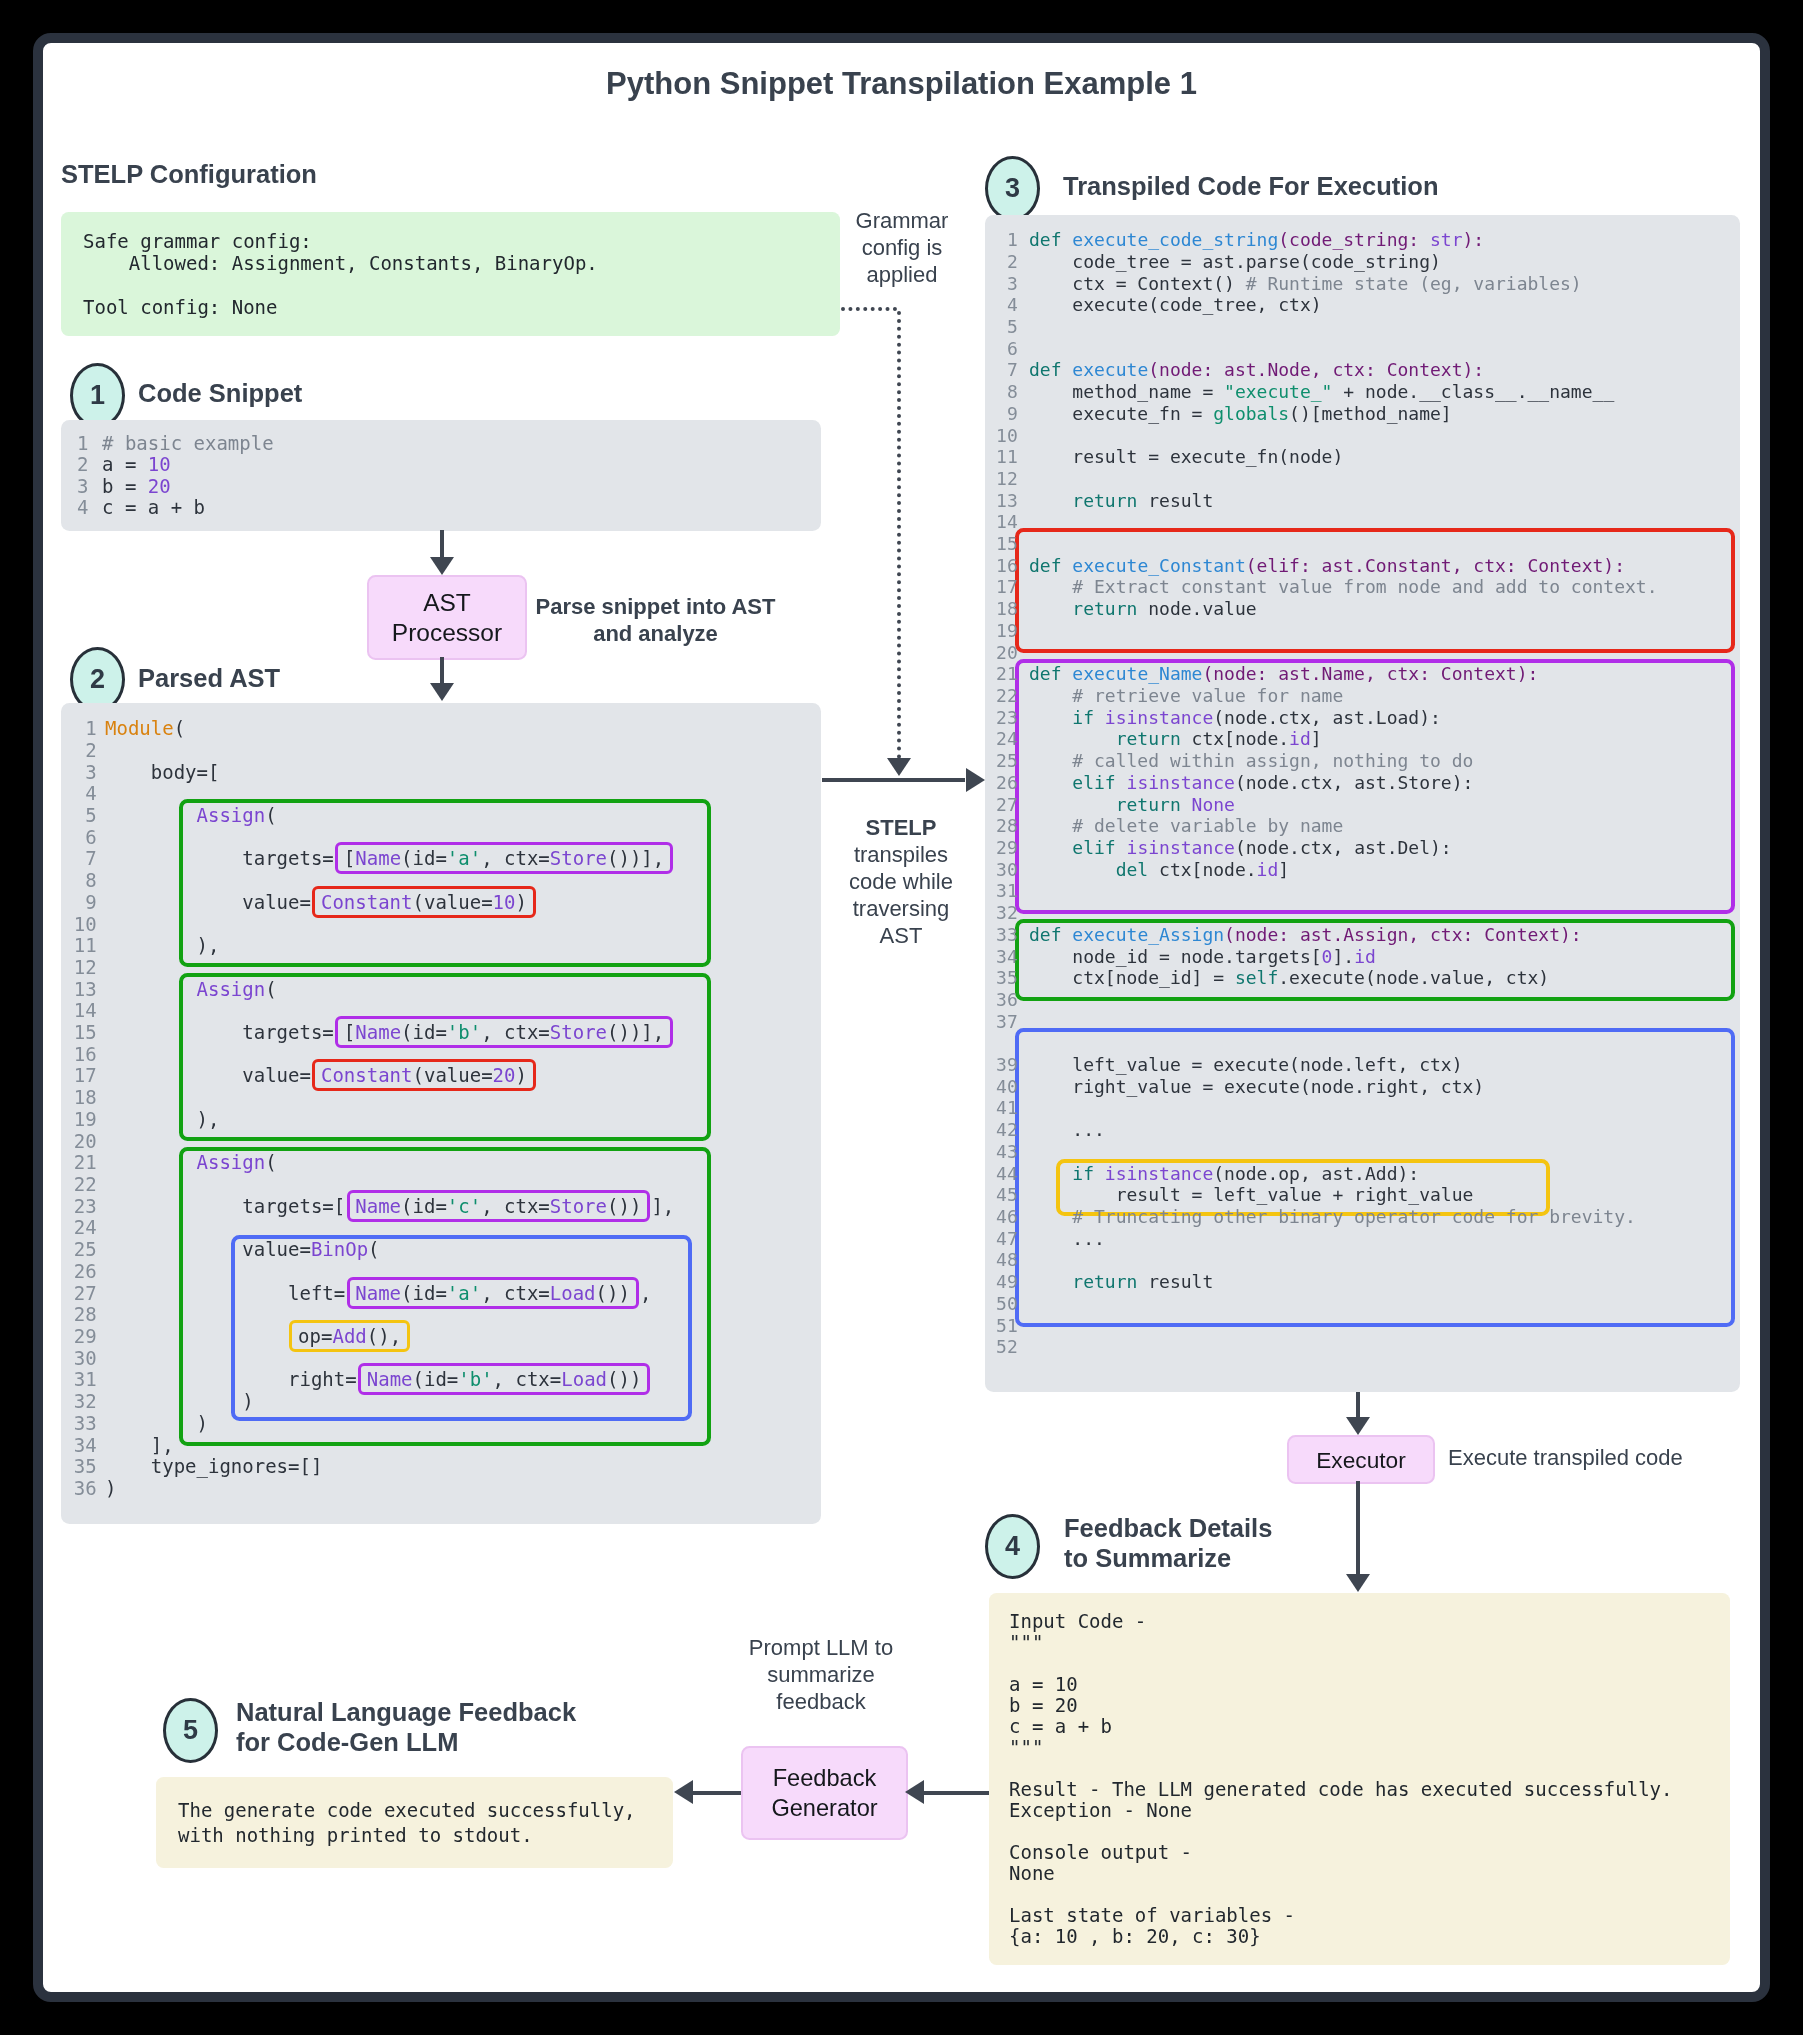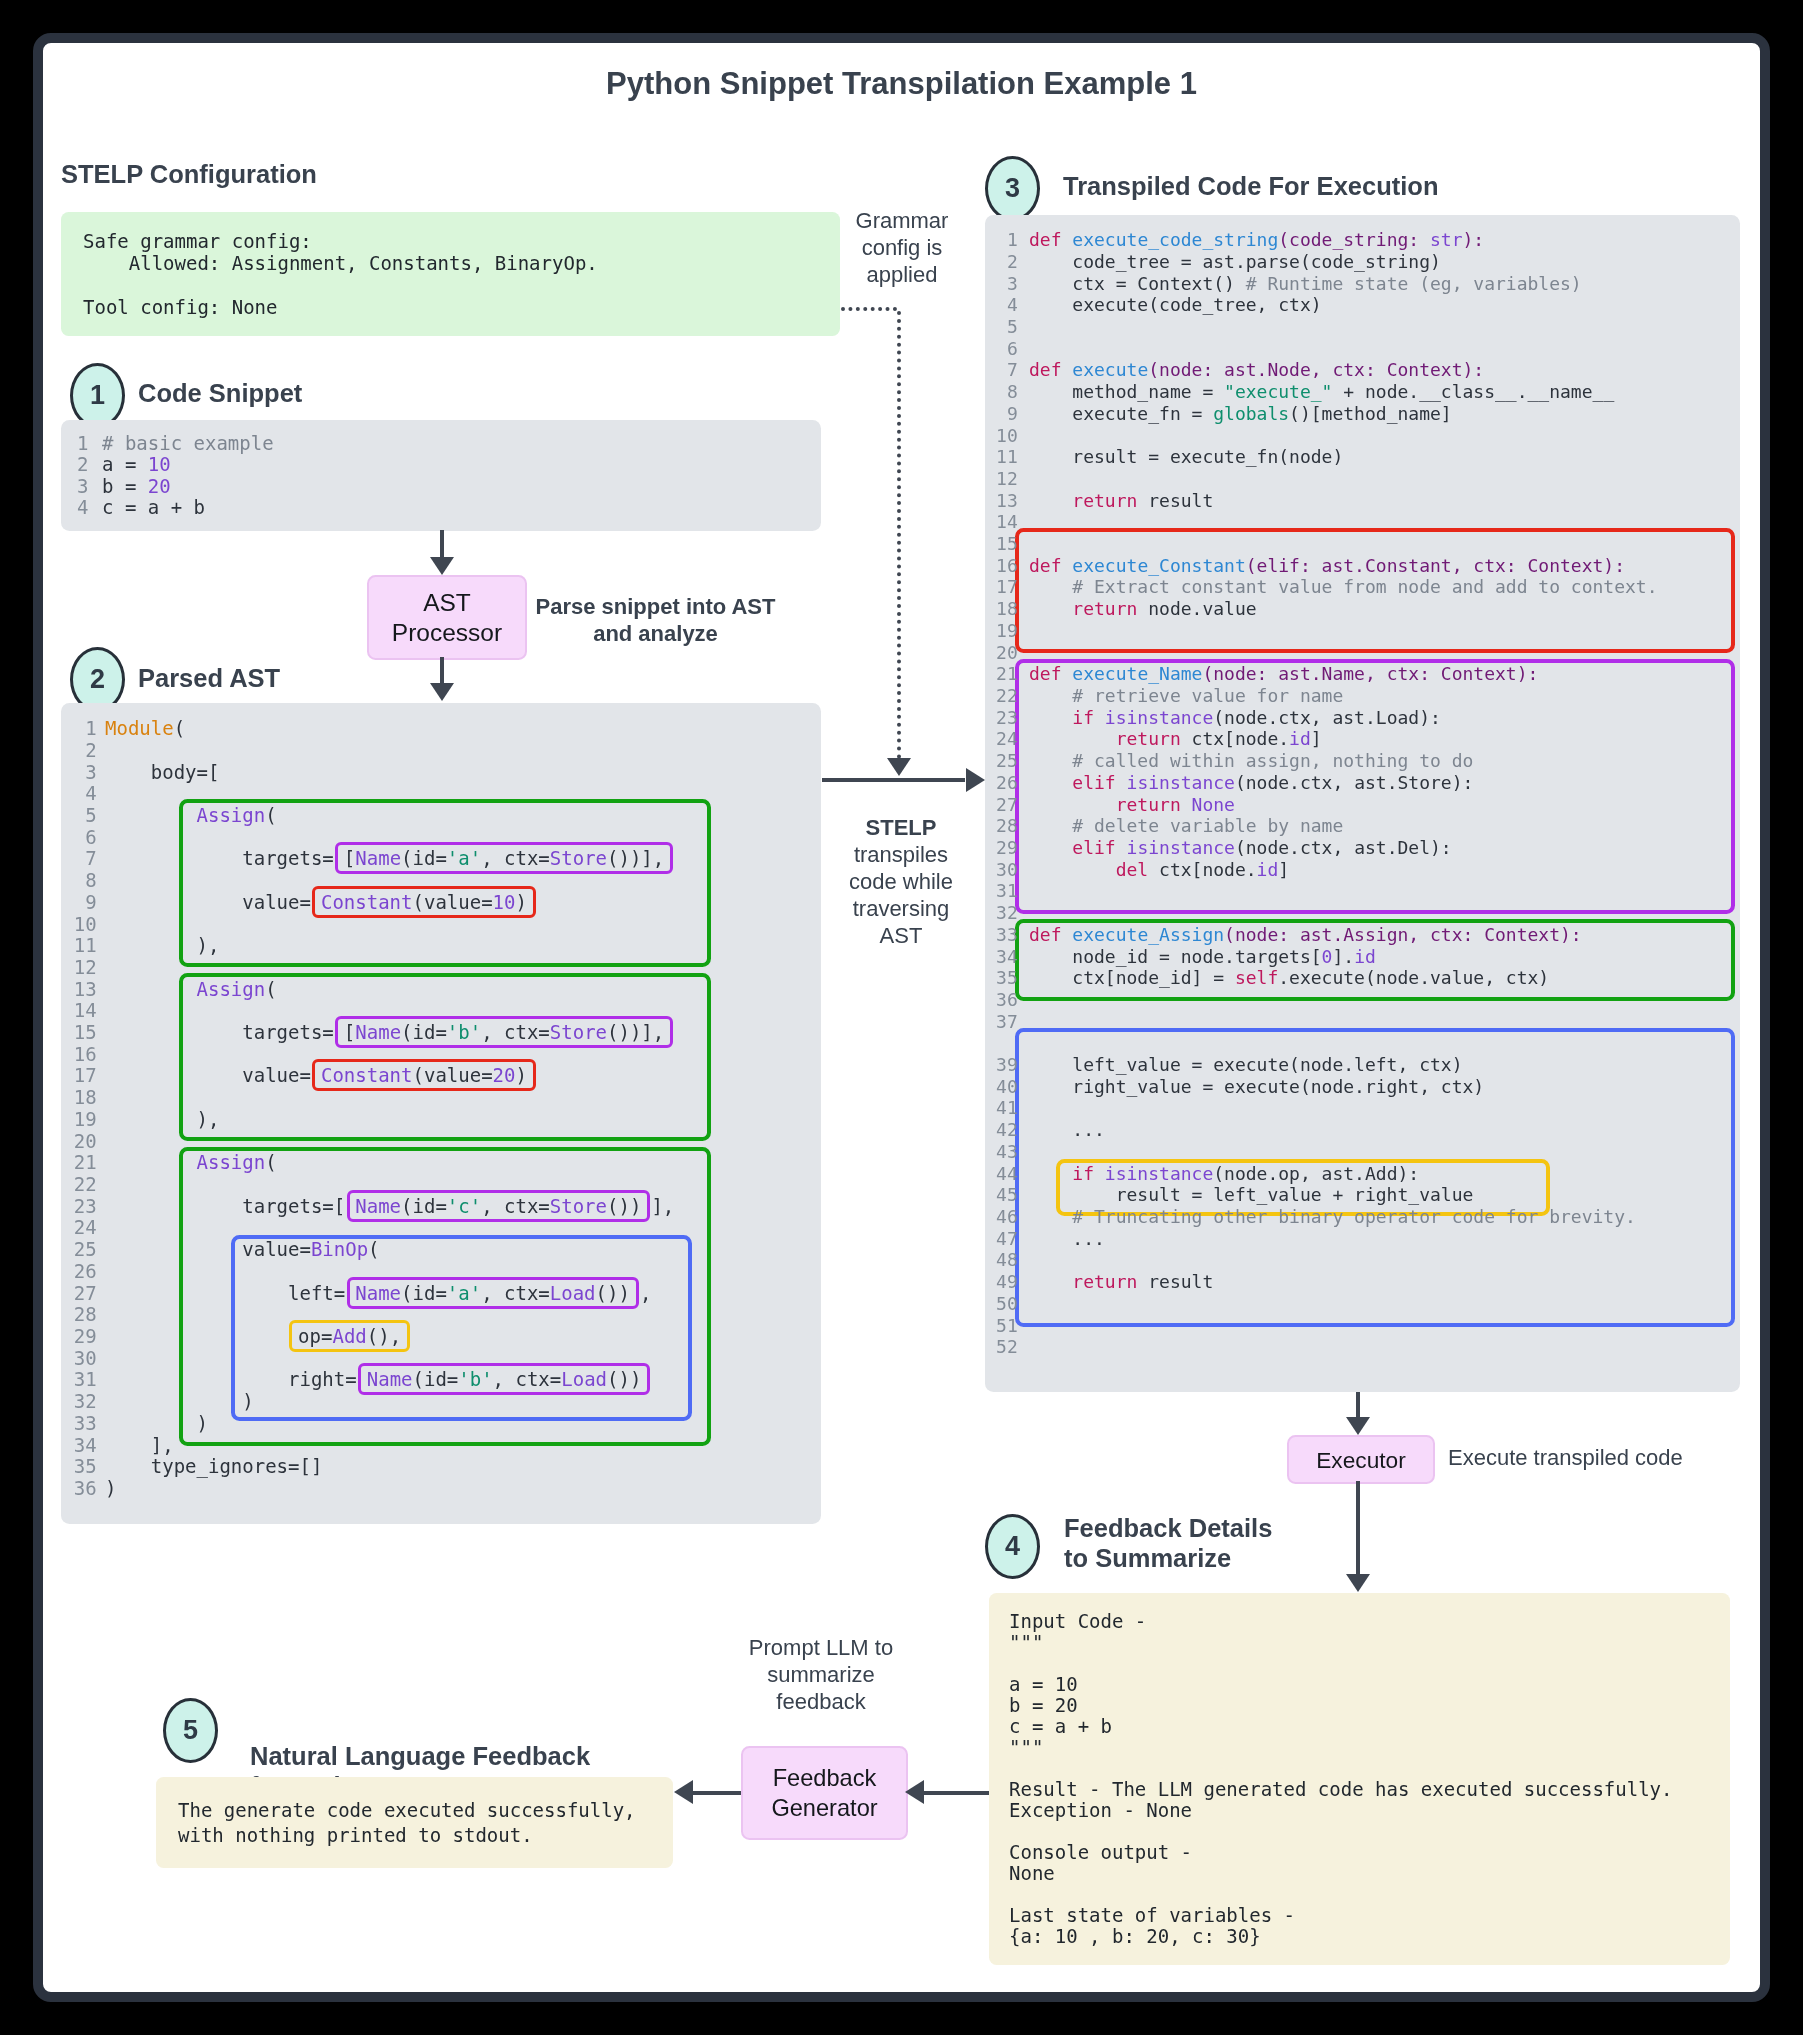--- a/index.html
+++ b/index.html
@@ -30,21 +30,21 @@
   
   .bframe{position:absolute;border-radius:8.5px;}
   .ifr{display:inline;border-radius:6px;padding:2.4px 5.7px;margin:0 1.4px;}
   .f-green{border:4.2px solid #12a212;}
   .f-purple{border:4.2px solid #b02ee8;}
   .f-red{border:4.2px solid #e6281a;}
   .f-blue{border:4.2px solid #4f6bf5;}
   .f-yellow{border:4.2px solid #f4c411;}
   .ifr.f-green,.ifr.f-purple,.ifr.f-red,.ifr.f-yellow{border-width:3.8px;}
   
-  .tk-c{color:#2d333c;} .tk-k{color:#be185d;} .tk-f{color:#2d87d3;} .tk-p{color:#7b45d0;}
+  .tk-c{color:#2d333c;} .tk-k{color:#0f766e;} .tk-f{color:#2d87d3;} .tk-p{color:#7b45d0;}
   .tk-s{color:#0e8e6d;} .tk-m{color:#7d8590;} .tk-g{color:#701a75;} .tk-o{color:#d9820f;}
   
   .monobox{position:absolute;font-family:"DejaVu Sans Mono",monospace;color:#22282e;border-radius:7.6px;}
   #config-box{background:#daf6da;padding:18px 22px;font-size:19px;}
   #config-box .nline{line-height:22px;white-space:pre;}
   #fbd-box{background:#f6f2dd;padding:18px 20px;font-size:19px;}
   #fbd-box .nline{line-height:21px;white-space:pre;}
   #nl-box{background:#f6f2dd;padding:21px 22px;font-size:19px;}
   #nl-box .nline{line-height:24.5px;white-space:pre;}
   
@@ -523,21 +523,21 @@
       <div class="nline">Exception - None</div>
       <div class="nline">&nbsp;</div>
       <div class="nline">Console output -</div>
       <div class="nline">None</div>
       <div class="nline">&nbsp;</div>
       <div class="nline">Last state of variables -</div>
       <div class="nline">{a: 10 , b: 20, c: 30}</div>
     </div>
 
   <div class="badge" style="left:163px;top:1698px;">5</div>
-  <div class="sec-h" style="left:250px;top:1697px;margin-top:44px;">
+  <div class="sec-h" style="left:236px;top:1697px;">
     <div>Natural Language Feedback</div>
     <div>for Code-Gen LLM</div>
   </div>
   <div class="monobox" id="nl-box" style="left:156px;top:1777px;width:473px;">
       <div class="nline">The generate code executed successfully,</div>
       <div class="nline">with nothing printed to stdout.</div>
     </div>
 
   <div class="note" style="left:703px;top:1634px;width:236px;">
       <div class="nline">Prompt LLM to</div>

